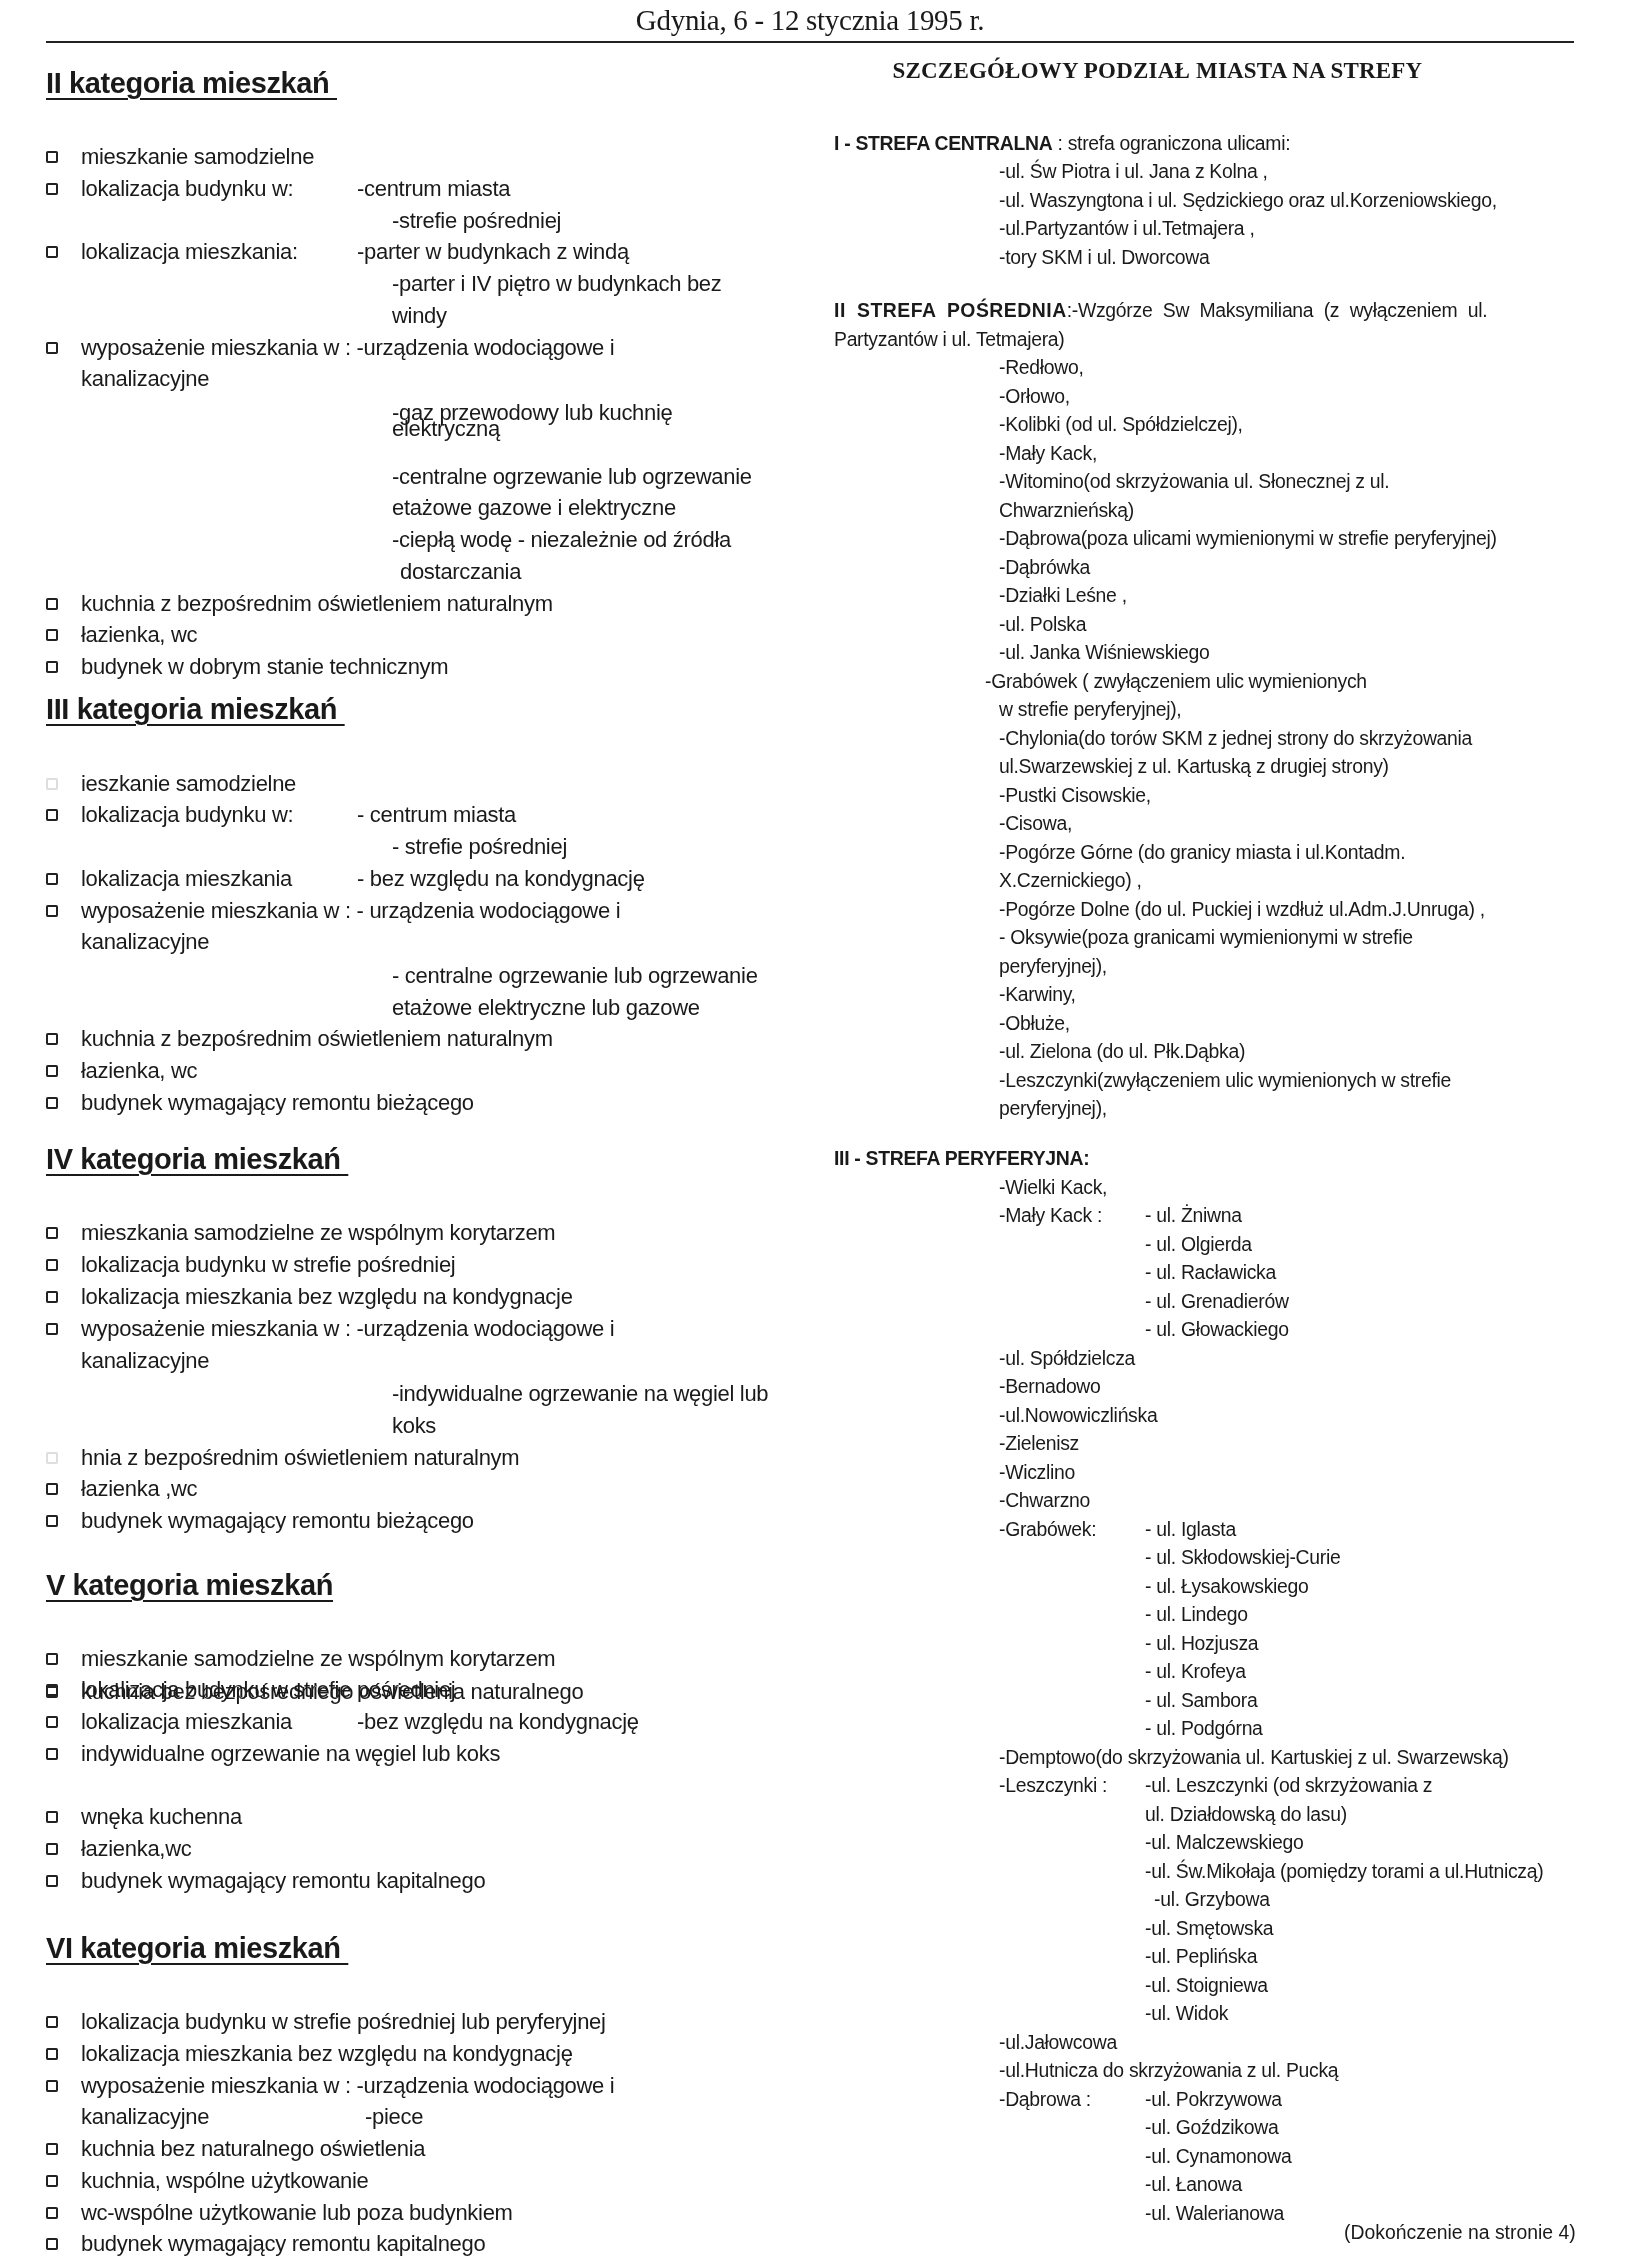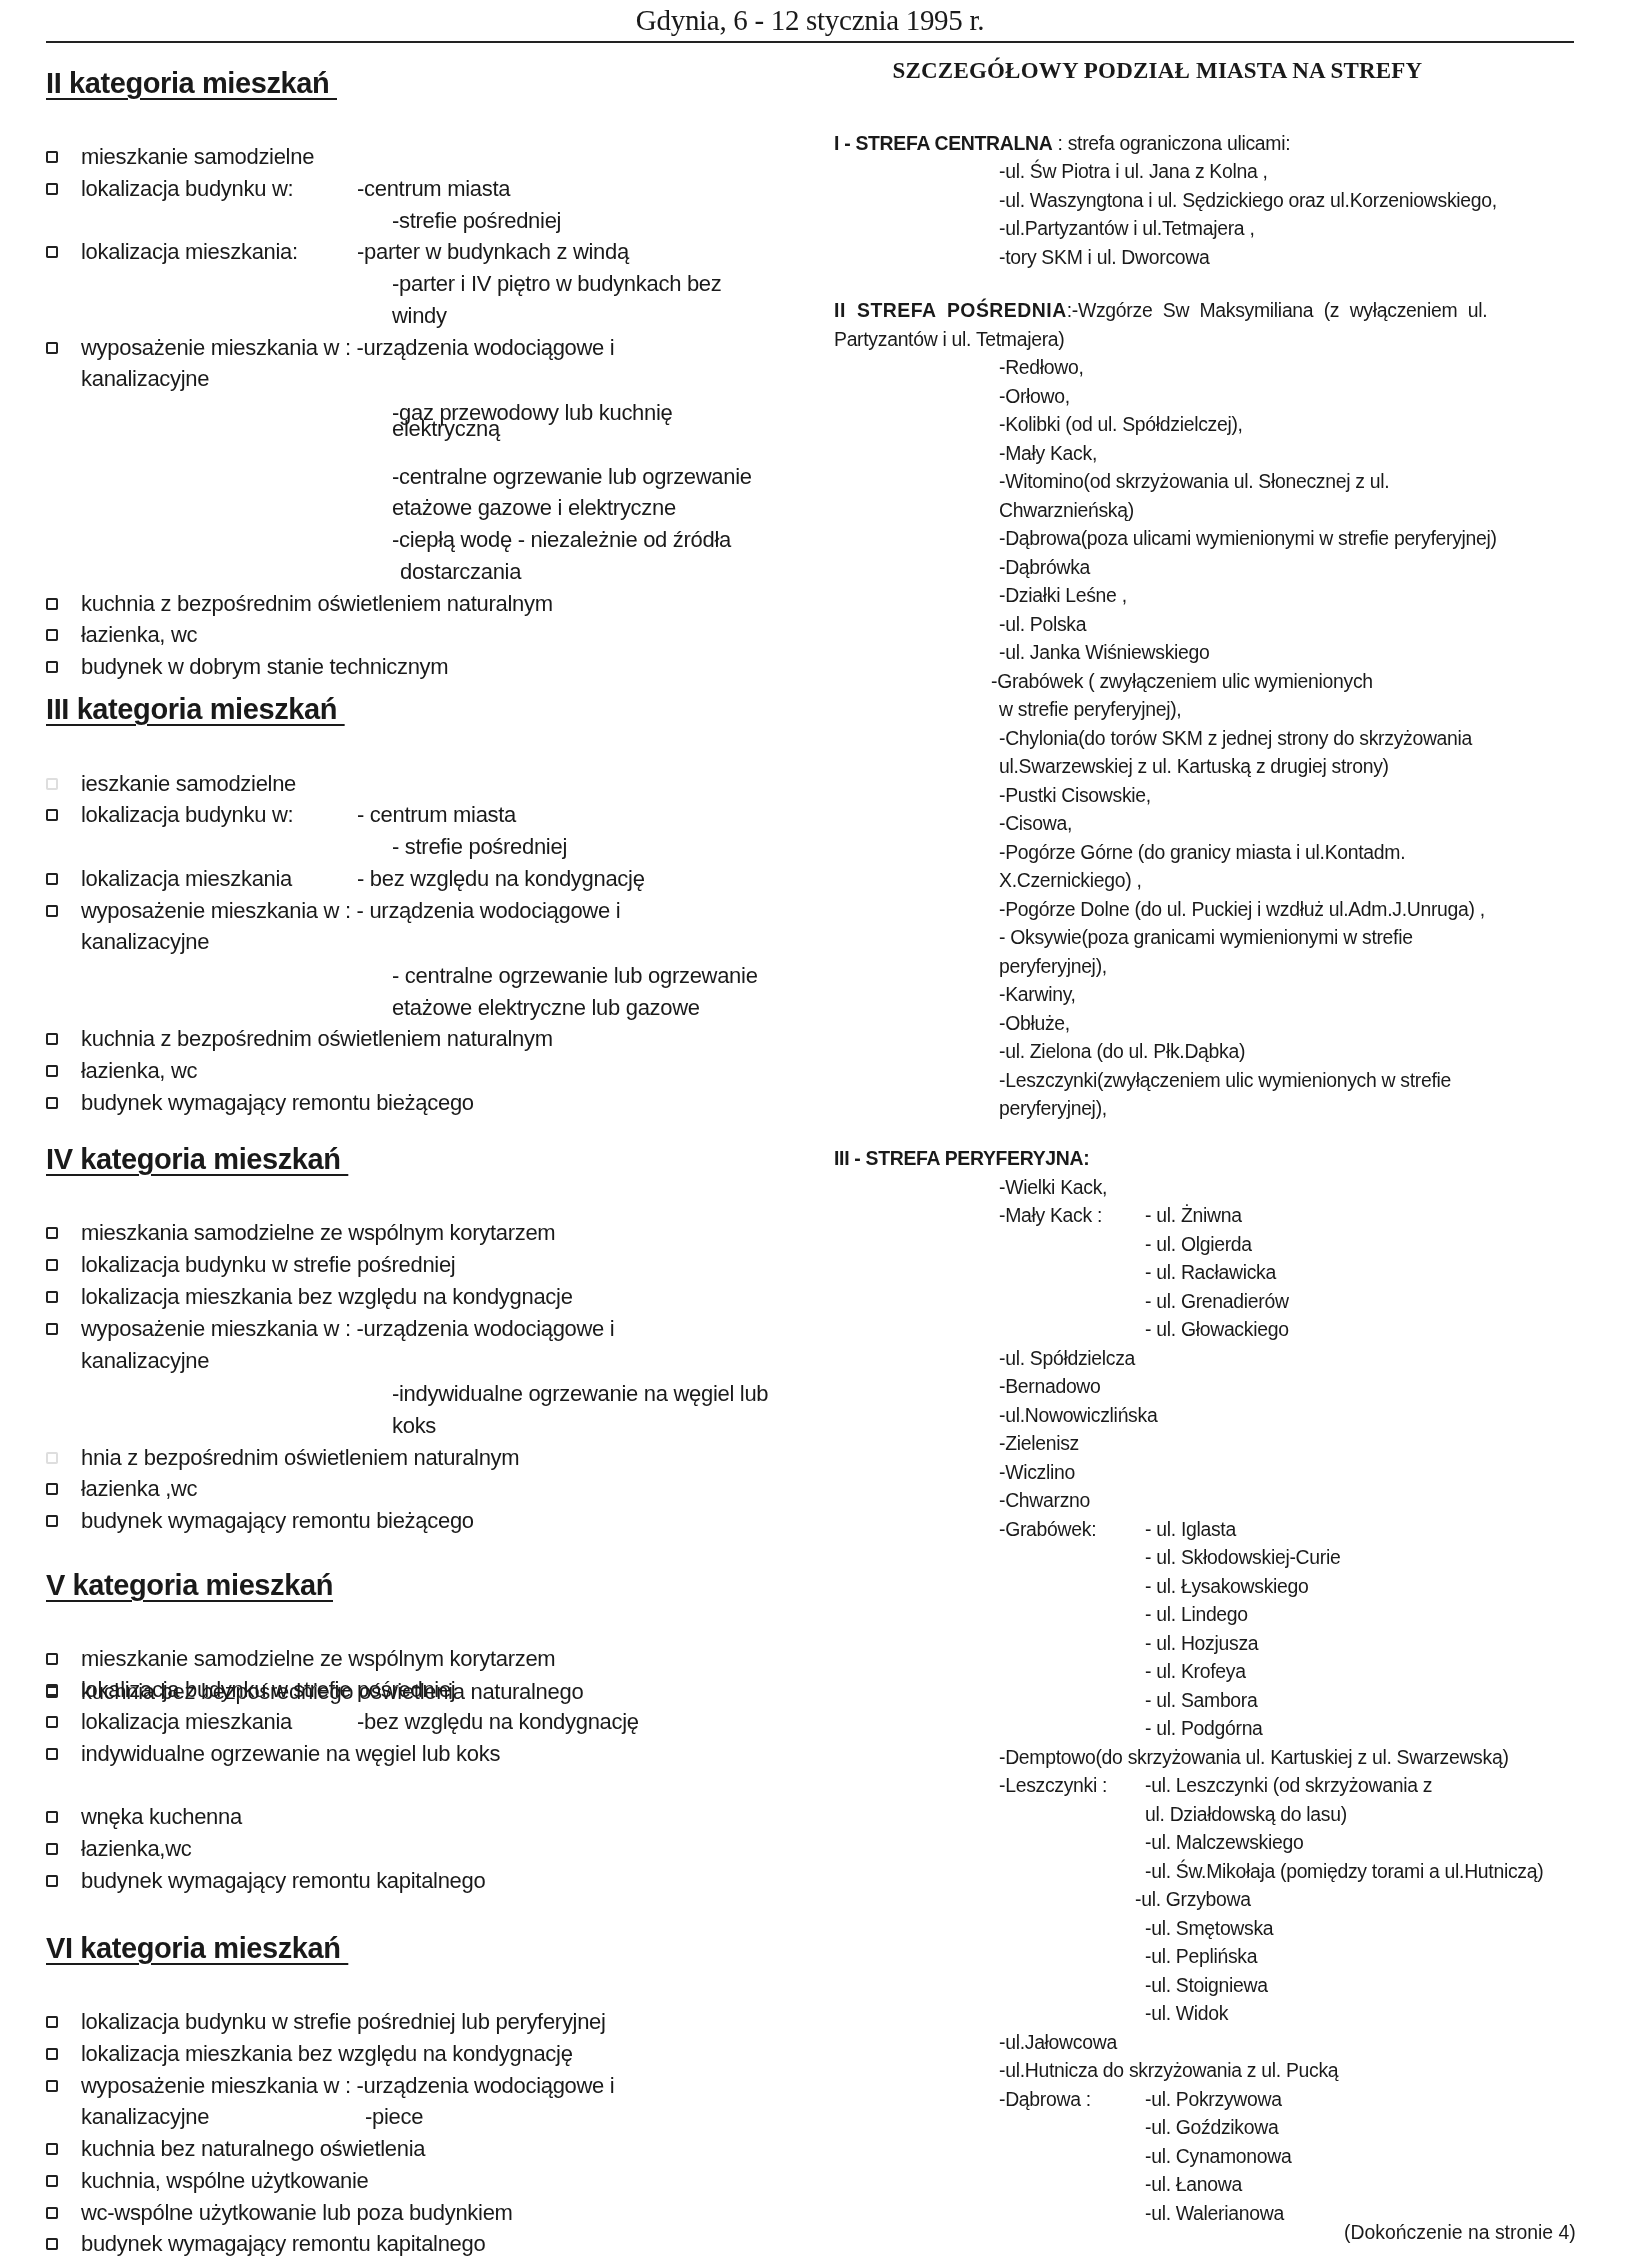--- a/index.html
+++ b/index.html
@@ -245,21 +245,21 @@
     <div class="r" style="top: 382px; left: 165px;">-Orłowo,</div>
     <div class="r" style="top: 410px; left: 165px;">-Kolibki (od ul. Spółdzielczej),</div>
     <div class="r" style="top: 439px; left: 165px;">-Mały Kack,</div>
     <div class="r" style="top: 467px; left: 165px;">-Witomino(od skrzyżowania ul. Słonecznej z ul.</div>
     <div class="r" style="top: 496px; left: 165px;">Chwarznieńską)</div>
     <div class="r" style="top: 524px; left: 165px;">-Dąbrowa(poza ulicami wymienionymi w strefie peryferyjnej)</div>
     <div class="r" style="top: 553px; left: 165px;">-Dąbrówka</div>
     <div class="r" style="top: 581px; left: 165px;">-Działki Leśne ,</div>
     <div class="r" style="top: 610px; left: 165px;">-ul. Polska</div>
     <div class="r" style="top: 638px; left: 165px;">-ul. Janka Wiśniewskiego</div>
-    <div class="r" style="top: 667px; left: 157px;">-Grabówek ( zwyłączeniem ulic wymienionych</div>
+    <div class="r" style="top: 667px; left: 151px;">-Grabówek ( zwyłączeniem ulic wymienionych</div>
     <div class="r" style="top: 695px; left: 165px;"> w strefie peryferyjnej),</div>
     <div class="r" style="top: 724px; left: 165px;">-Chylonia(do torów SKM z jednej strony do skrzyżowania</div>
     <div class="r" style="top: 752px; left: 165px;">ul.Swarzewskiej z ul. Kartuską z drugiej strony)</div>
     <div class="r" style="top: 781px; left: 165px;">-Pustki Cisowskie,</div>
     <div class="r" style="top: 809px; left: 165px;">-Cisowa,</div>
     <div class="r" style="top: 838px; left: 165px;">-Pogórze Górne (do granicy miasta i ul.Kontadm.</div>
     <div class="r" style="top: 866px; left: 165px;">X.Czernickiego) ,</div>
     <div class="r" style="top: 895px; left: 165px;">-Pogórze Dolne (do ul. Puckiej i wzdłuż ul.Adm.J.Unruga) ,</div>
     <div class="r" style="top: 923px; left: 165px;">- Oksywie(poza granicami wymienionymi w strefie</div>
     <div class="r" style="top: 952px; left: 165px;">peryferyjnej),</div>
@@ -290,21 +290,21 @@
     <div class="r" style="top: 1629px; left: 311px;">- ul. Hozjusza</div>
     <div class="r" style="top: 1657px; left: 311px;">- ul. Krofeya</div>
     <div class="r" style="top: 1686px; left: 311px;">- ul. Sambora</div>
     <div class="r" style="top: 1714px; left: 311px;">- ul. Podgórna</div>
     <div class="r" style="top: 1743px; left: 165px;">-Demptowo(do skrzyżowania ul. Kartuskiej z ul. Swarzewską)</div>
     <div class="r" style="top: 1771px; left: 165px;">-Leszczynki :</div>
     <div class="r" style="top: 1771px; left: 311px;">-ul. Leszczynki (od skrzyżowania z</div>
     <div class="r" style="top: 1800px; left: 311px;">ul. Działdowską do lasu)</div>
     <div class="r" style="top: 1828px; left: 311px;">-ul. Malczewskiego</div>
     <div class="r" style="top: 1857px; left: 311px;">-ul. Św.Mikołaja (pomiędzy torami a ul.Hutniczą)</div>
-    <div class="r" style="top: 1885px; left: 301px;">-ul. Grzybowa</div>
+    <div class="r" style="top: 1885px; left: 320px;">-ul. Grzybowa</div>
     <div class="r" style="top: 1914px; left: 311px;">-ul. Smętowska</div>
     <div class="r" style="top: 1942px; left: 311px;">-ul. Peplińska</div>
     <div class="r" style="top: 1971px; left: 311px;">-ul. Stoigniewa</div>
     <div class="r" style="top: 1999px; left: 311px;">-ul. Widok</div>
     <div class="r" style="top: 2028px; left: 165px;">-ul.Jałowcowa</div>
     <div class="r" style="top: 2056px; left: 165px;">-ul.Hutnicza do skrzyżowania z ul. Pucką</div>
     <div class="r" style="top: 2085px; left: 165px;">-Dąbrowa :</div>
     <div class="r" style="top: 2085px; left: 311px;">-ul. Pokrzywowa</div>
     <div class="r" style="top: 2113px; left: 311px;">-ul. Goździkowa</div>
     <div class="r" style="top: 2142px; left: 311px;">-ul. Cynamonowa</div>

